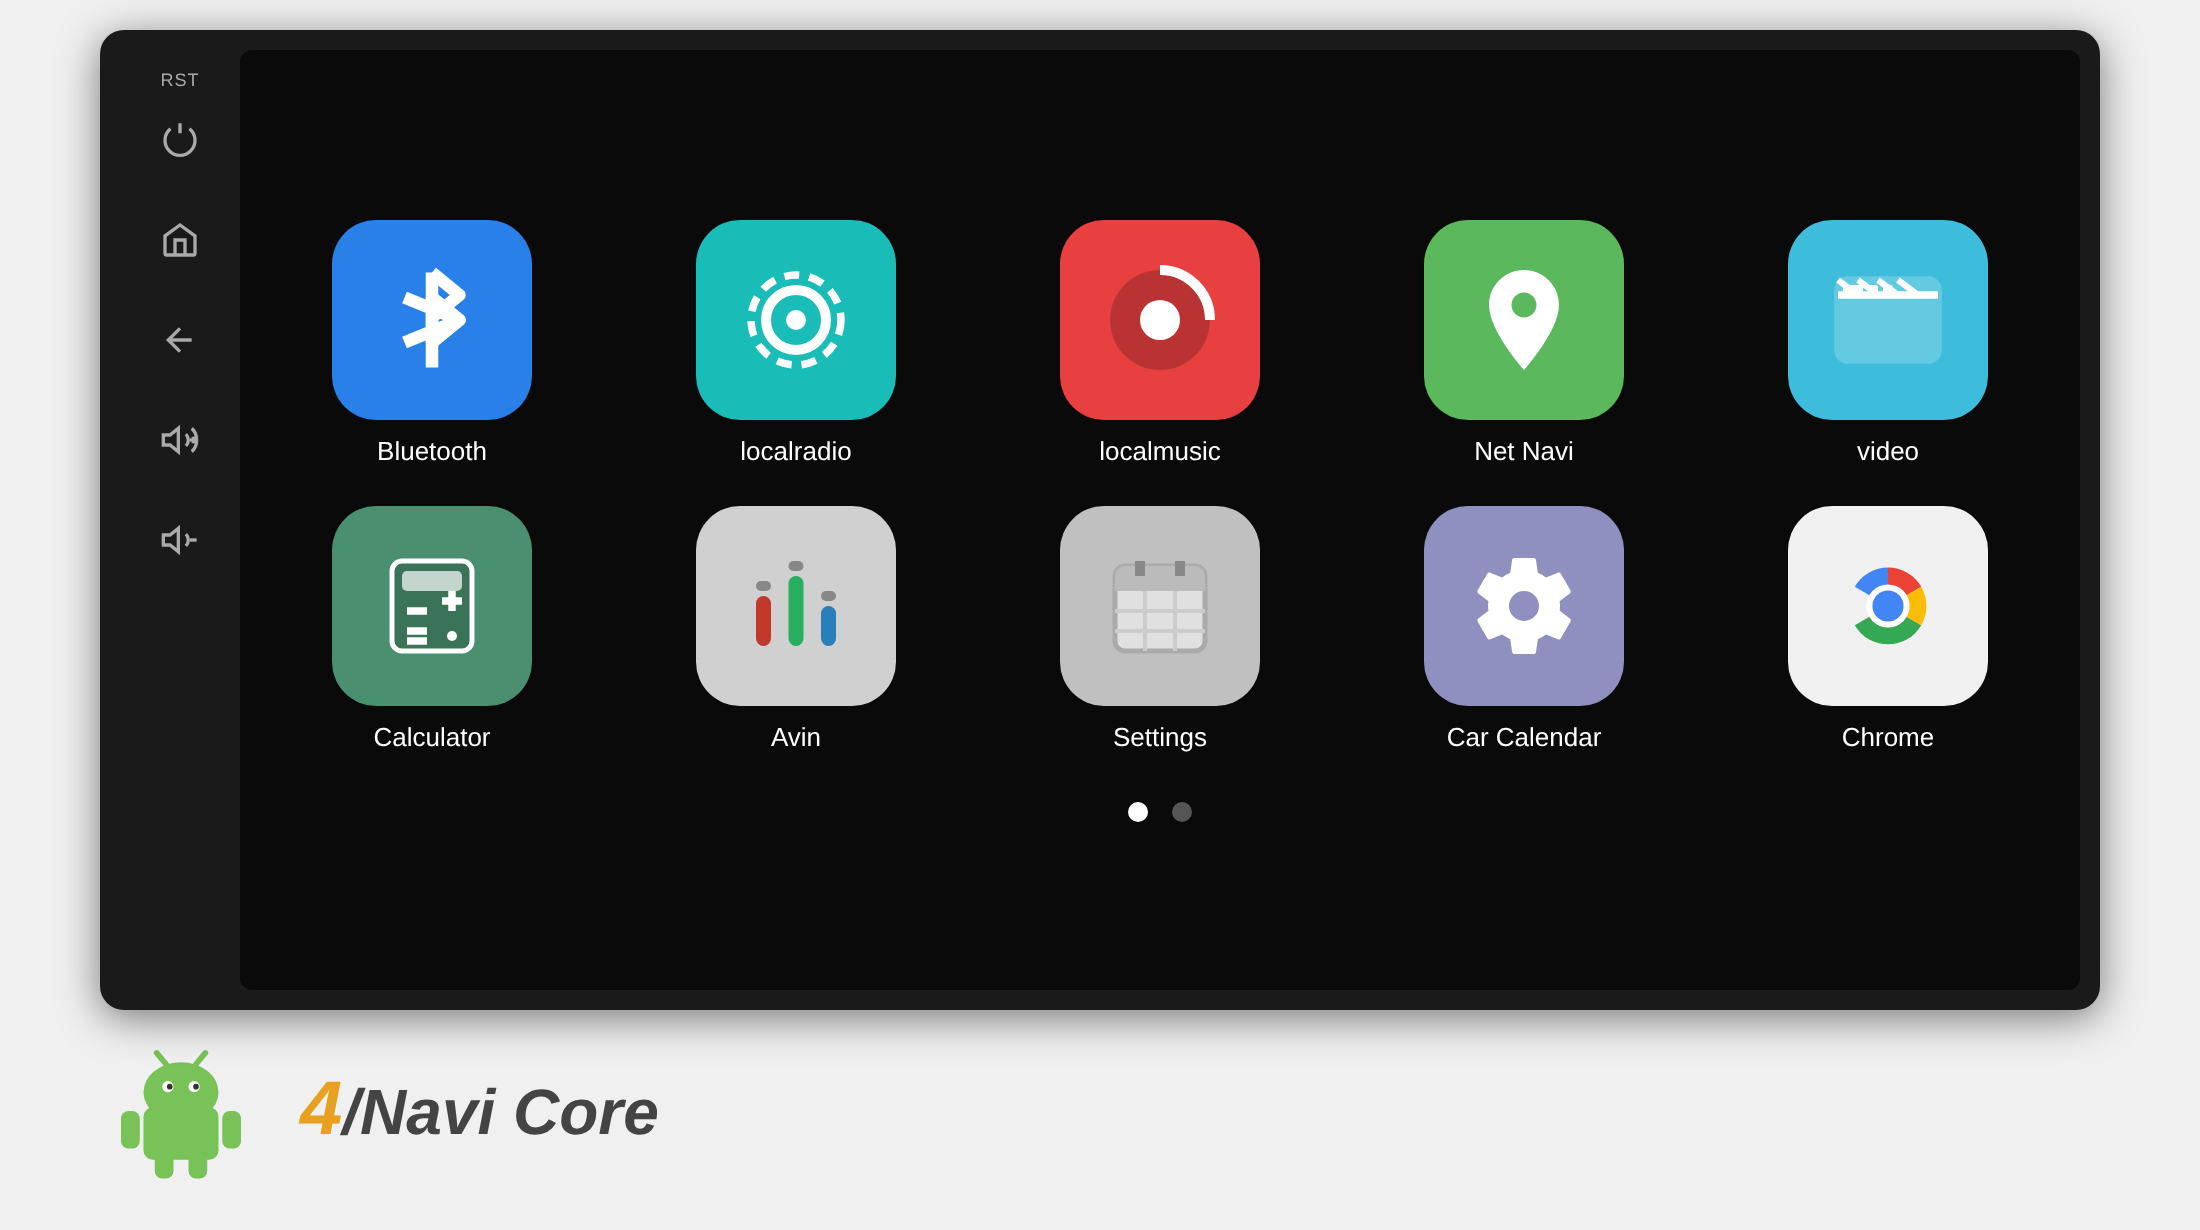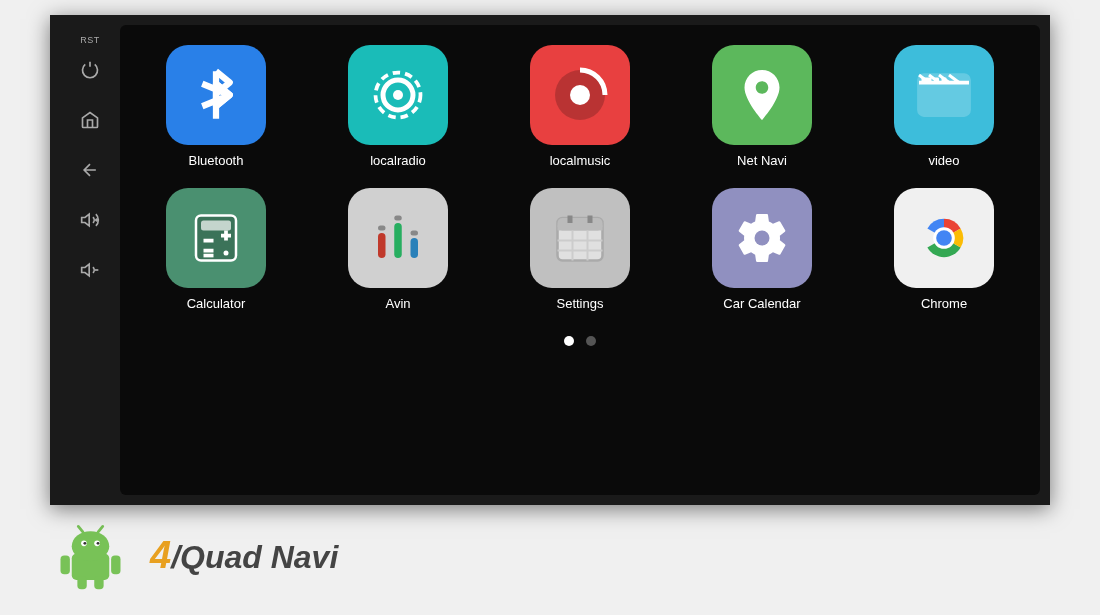--- a/index.html
+++ b/index.html
@@ -12,21 +12,21 @@
       display: flex;
       flex-direction: column;
       align-items: center;
     }
 
     
     .head-unit {
       width: 1000px;
       height: 490px;
       background: #1a1a1a;
-      border-radius: 0;
+      border-radius: 12px;
       margin-top: 15px;
       display: flex;
       flex-direction: row;
       align-items: center;
       padding: 10px;
       box-shadow: 0 4px 20px rgba(0,0,0,0.5);
       position: relative;
     }
 
     
@@ -62,21 +62,21 @@
 
     
     .screen {
       flex: 1;
       height: 100%;
       background: #0a0a0a;
       border-radius: 6px;
       display: flex;
       flex-direction: column;
       align-items: center;
-      justify-content: flex-start;
+      justify-content: center;
       padding: 20px;
     }
 
     .apps-grid {
       display: grid;
       grid-template-columns: repeat(5, 1fr);
       gap: 20px 30px;
       width: 100%;
       margin-bottom: 20px;
     }
@@ -421,15 +421,15 @@
       <rect x="8" y="40" width="10" height="20" rx="4" fill="#78C257"></rect>
       <rect x="62" y="40" width="10" height="20" rx="4" fill="#78C257"></rect>
 
       <rect x="26" y="62" width="10" height="14" rx="4" fill="#78C257"></rect>
       <rect x="44" y="62" width="10" height="14" rx="4" fill="#78C257"></rect>
     </svg>
   </div>
 
   <div style="display:flex; align-items:baseline; gap:0px;">
     <span style="font-size:38px; font-weight:900; color:#e8a020; font-style:italic;">4</span>
-    <span style="font-size:32px; font-weight:bold; color:#444; font-style:italic;">/Quad Navi</span>
+    <span style="font-size:32px; font-weight:bold; color:#444; font-style:italic;">/Navi Core</span>
   </div>
 </div>
 
 </body></html>

